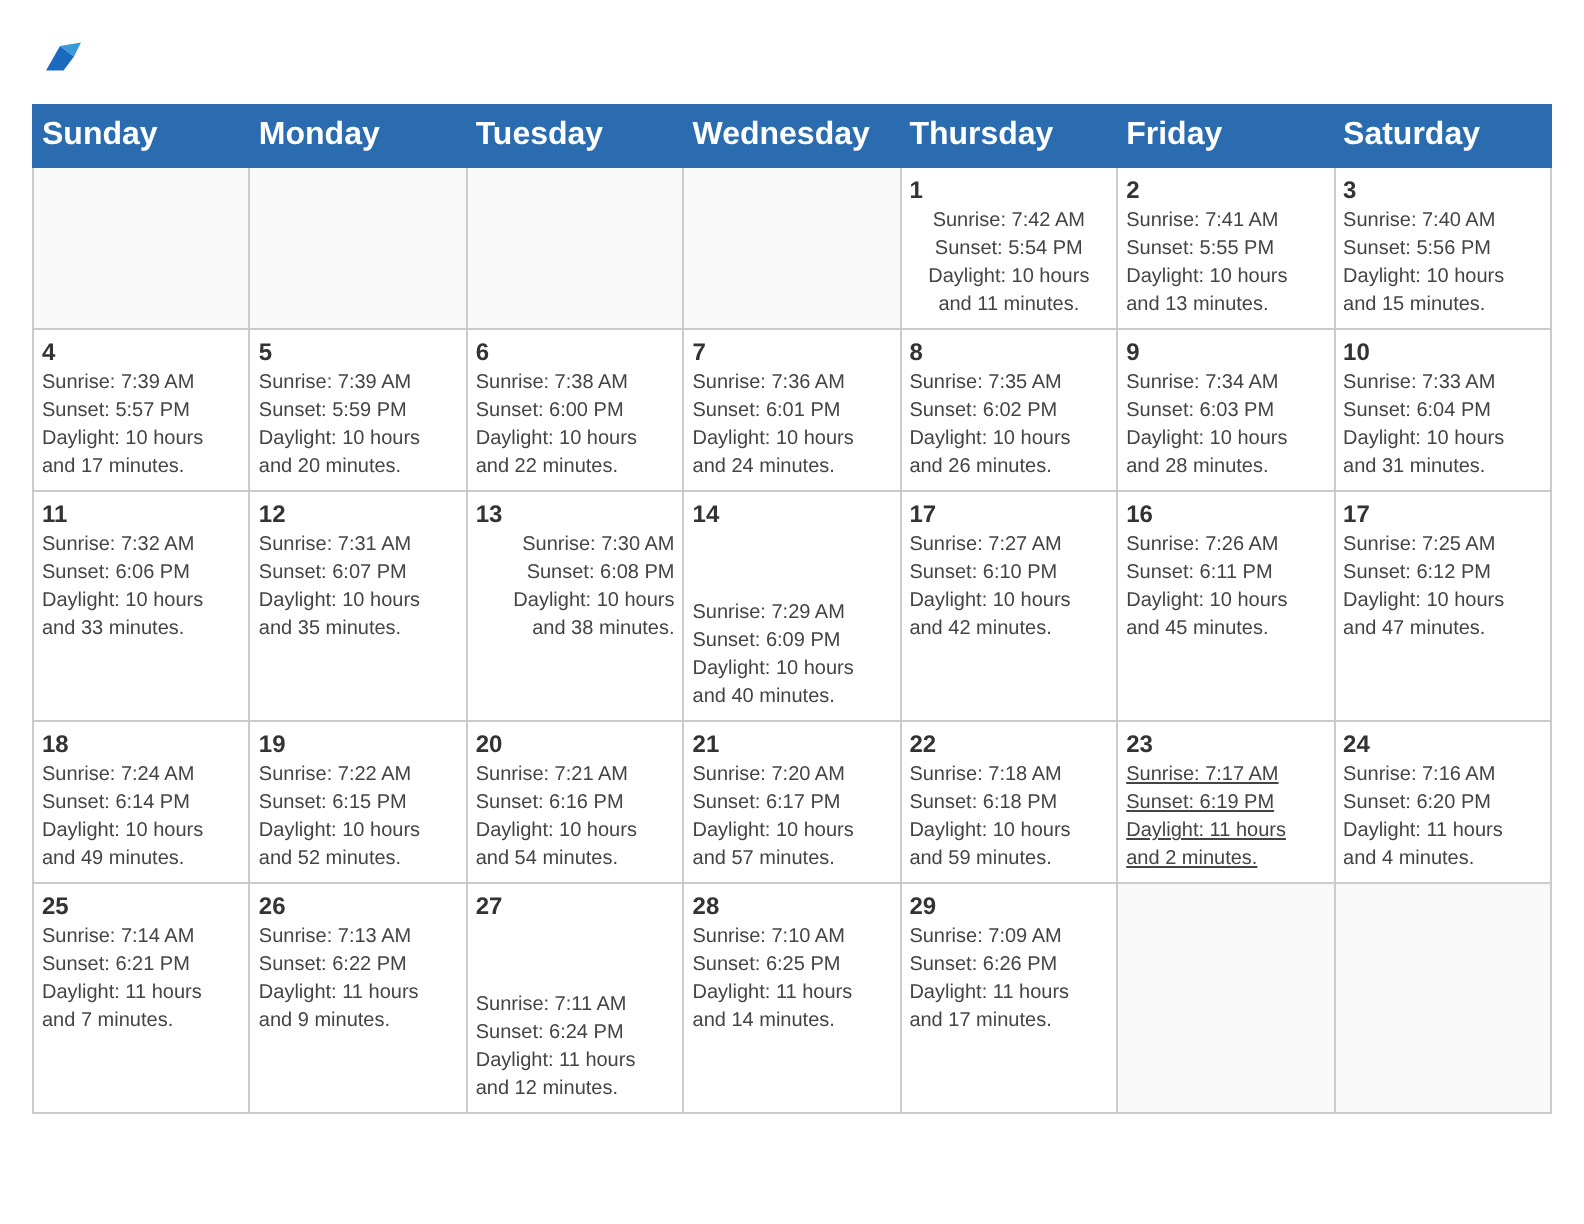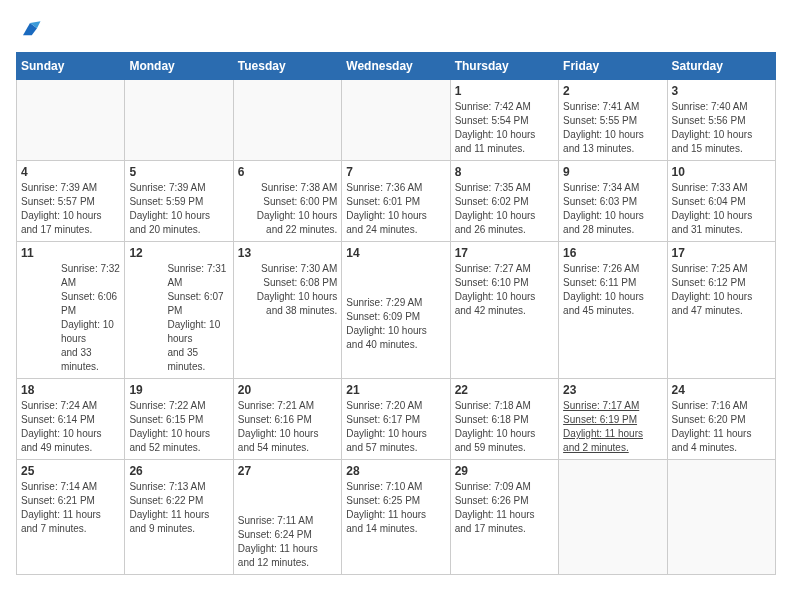--- a/index.html
+++ b/index.html
@@ -40,21 +40,21 @@
     .calendar {
       width: 100%;
       border-collapse: collapse;
       font-size: 11px;
     }
     .calendar th {
       background-color: #2b6cb0;
       color: #fff;
       padding: 6px 4px;
       text-align: left;
-      font-size: 12px;
+      font-size: 16px;
       border: 1px solid #2b6cb0;
     }
     .calendar td {
       border: 1px solid #ccc;
       vertical-align: top;
       padding: 4px;
       width: calc(100% / 7);
       min-height: 80px;
       background: #fff;
     }
@@ -106,21 +106,21 @@
       </tr>
     </thead>
   <tbody id="calendar-body">
       <tr>
         <td class="empty"></td>
         <td class="empty"></td>
         <td class="empty"></td>
         <td class="empty"></td>
         <td>
           <div class="day-number">1</div>
-          <div class="day-info" style="white-space: pre-line;">Sunrise: 7:42 AM
+          <div class="day-info" style="white-space: pre-line; text-align: center;">Sunrise: 7:42 AM
 Sunset: 5:54 PM
 Daylight: 10 hours
 and 11 minutes.</div>
         </td>
         <td>
           <div class="day-number">2</div>
           <div class="day-info" style="white-space: pre-line;">Sunrise: 7:41 AM
 Sunset: 5:55 PM
 Daylight: 10 hours
 and 13 minutes.</div>
@@ -143,21 +143,21 @@
         </td>
         <td>
           <div class="day-number">5</div>
           <div class="day-info" style="white-space: pre-line;">Sunrise: 7:39 AM
 Sunset: 5:59 PM
 Daylight: 10 hours
 and 20 minutes.</div>
         </td>
         <td>
           <div class="day-number">6</div>
-          <div class="day-info" style="white-space: pre-line; text-align: right;">Sunrise: 7:38 AM
+          <div class="day-info" style="white-space: pre-line;">Sunrise: 7:38 AM
 Sunset: 6:00 PM
 Daylight: 10 hours
 and 22 minutes.</div>
         </td>
         <td>
           <div class="day-number">7</div>
           <div class="day-info" style="white-space: pre-line;">Sunrise: 7:36 AM
 Sunset: 6:01 PM
 Daylight: 10 hours
 and 24 minutes.</div>
@@ -180,28 +180,28 @@
           <div class="day-number">10</div>
           <div class="day-info" style="white-space: pre-line;">Sunrise: 7:33 AM
 Sunset: 6:04 PM
 Daylight: 10 hours
 and 31 minutes.</div>
         </td>
       </tr>
       <tr>
         <td>
           <div class="day-number">11</div>
-          <div class="day-info" style="white-space: pre-line; margin-left: 40px;">Sunrise: 7:32 AM
+          <div class="day-info" style="white-space: pre-line;">Sunrise: 7:32 AM
 Sunset: 6:06 PM
 Daylight: 10 hours
 and 33 minutes.</div>
         </td>
         <td>
           <div class="day-number">12</div>
-          <div class="day-info" style="white-space: pre-line; margin-left: 38px;">Sunrise: 7:31 AM
+          <div class="day-info" style="white-space: pre-line;">Sunrise: 7:31 AM
 Sunset: 6:07 PM
 Daylight: 10 hours
 and 35 minutes.</div>
         </td>
         <td>
           <div class="day-number">13</div>
           <div class="day-info" style="white-space: pre-line; text-align: right;">Sunrise: 7:30 AM
 Sunset: 6:08 PM
 Daylight: 10 hours
 and 38 minutes.</div>

